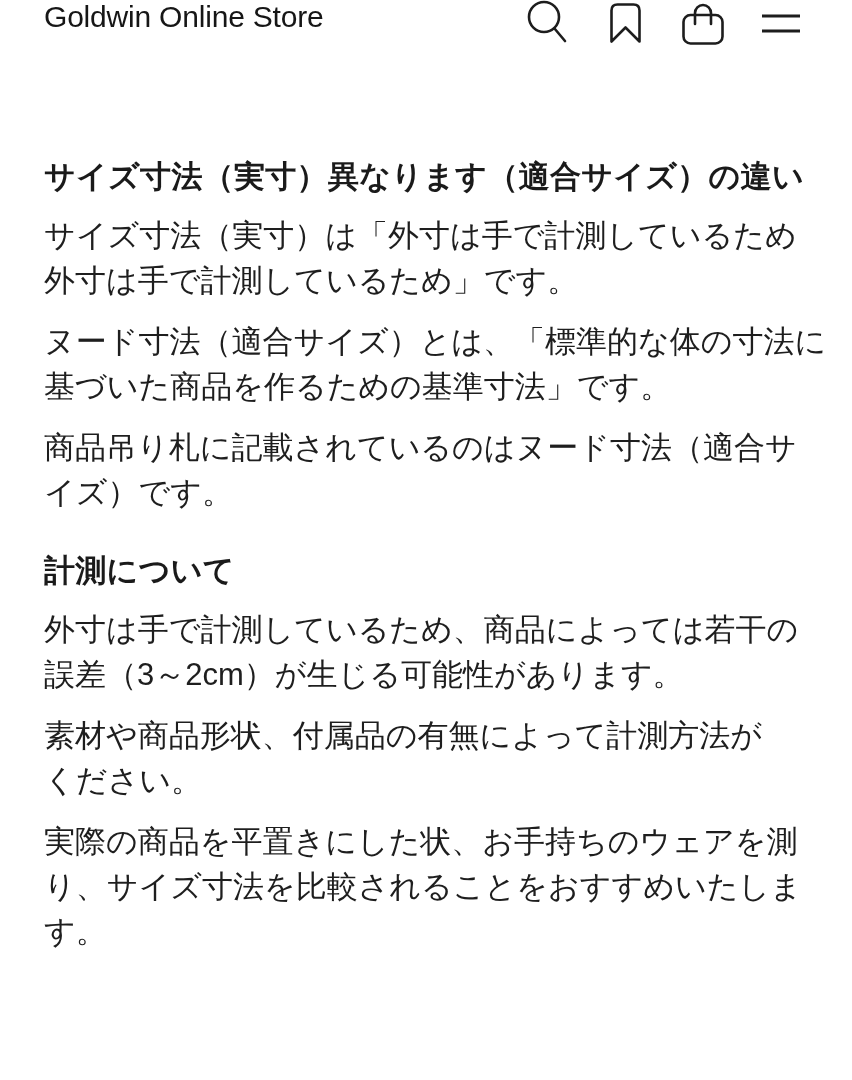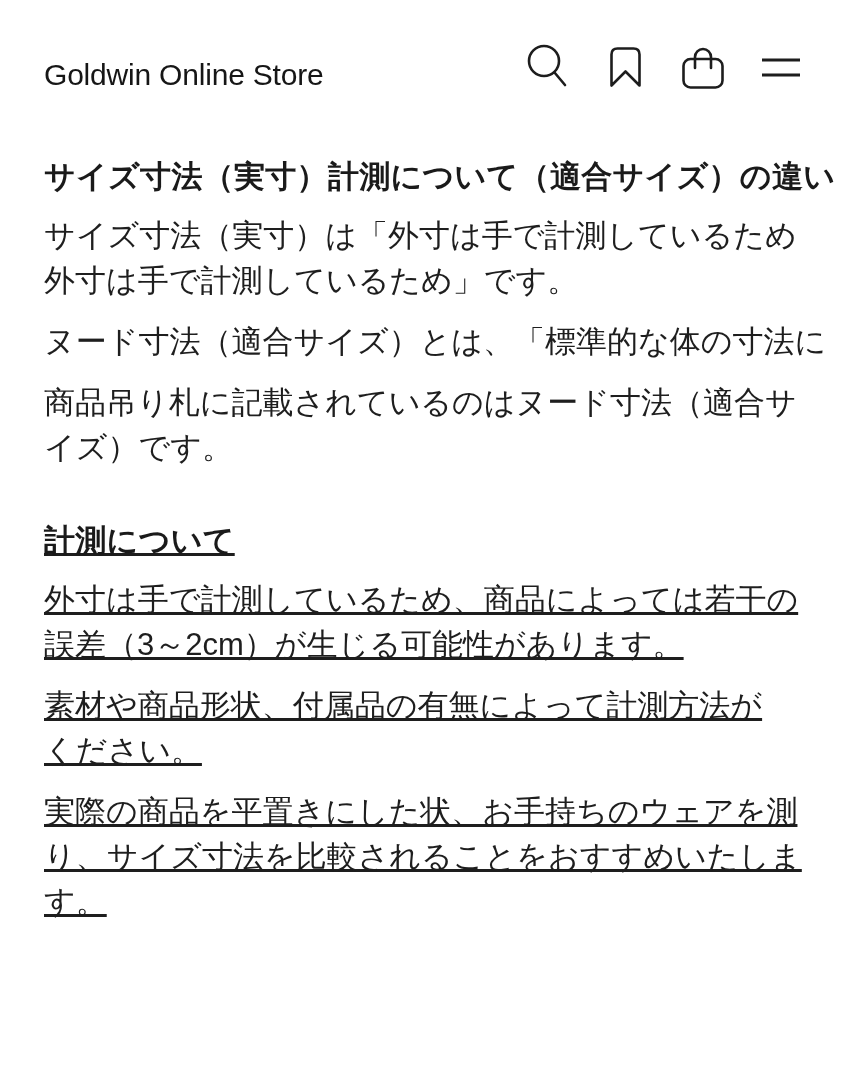--- a/index.html
+++ b/index.html
@@ -10,21 +10,21 @@
     height: 1080px;
     overflow: hidden;
     font-family: "Liberation Sans", sans-serif;
     color: #1e1e1e;
     -webkit-font-smoothing: antialiased;
   }
   
   .app-header {
     height: 92px;
     display: flex;
-    align-items: flex-end;
+    align-items: flex-start;
     justify-content: space-between;
     padding: 0 50px 0 44px;
     box-sizing: border-box;
     background: #ffffff;
   }
   .store-logo {
     font-size: 30px;
     font-weight: 500;
     letter-spacing: -0.2px;
     color: #161616;
@@ -56,21 +56,21 @@
     stroke-linejoin: round;
   }
   .icon-btn.menu svg { stroke-width: 3; stroke-linecap: butt; }
 
   
   main {
     padding: 0 44px;
     box-sizing: border-box;
   }
   .section { margin-top: 62px; }
-  .section + .section { margin-top: 48px; text-decoration: underline; }
+  .section + .section { margin-top: 33px; }
   .section-heading {
     margin: 0;
     font-size: 31px;
     font-weight: 700;
     line-height: 45px;
     letter-spacing: 0.3px;
     color: #1a1a1a;
     white-space: nowrap;
   }
   .para {
@@ -127,29 +127,30 @@
           <line x1="1" y1="18" x2="39" y2="18"></line>
         </svg>
       </span>
     </button>
   </div>
 </header>
 
 <main>
 
   <section class="section">
-    <h2 class="section-heading">サイズ寸法（実寸）計測について（適合サイズ）の違い</h2>
+    <h2 class="section-heading">サイズ寸法（実寸）異なります（適合サイズ）の違い</h2>
 
     <p class="para">
       <span class="line">サイズ寸法（実寸）は「外寸は手で計測しているため</span>
       <span class="line">外寸は手で計測しているため」です。</span>
     </p>
 
     <p class="para">
       <span class="line">ヌード寸法（適合サイズ）とは、「標準的な体の寸法に</span>
+      <span class="line">基づいた商品を作るための基準寸法」です。</span>
     </p>
 
     <p class="para">
       <span class="line">商品吊り札に記載されているのはヌード寸法（適合サ</span>
       <span class="line">イズ）です。</span>
     </p>
   </section>
 
   <section class="section">
     <h2 class="section-heading">計測について</h2>

